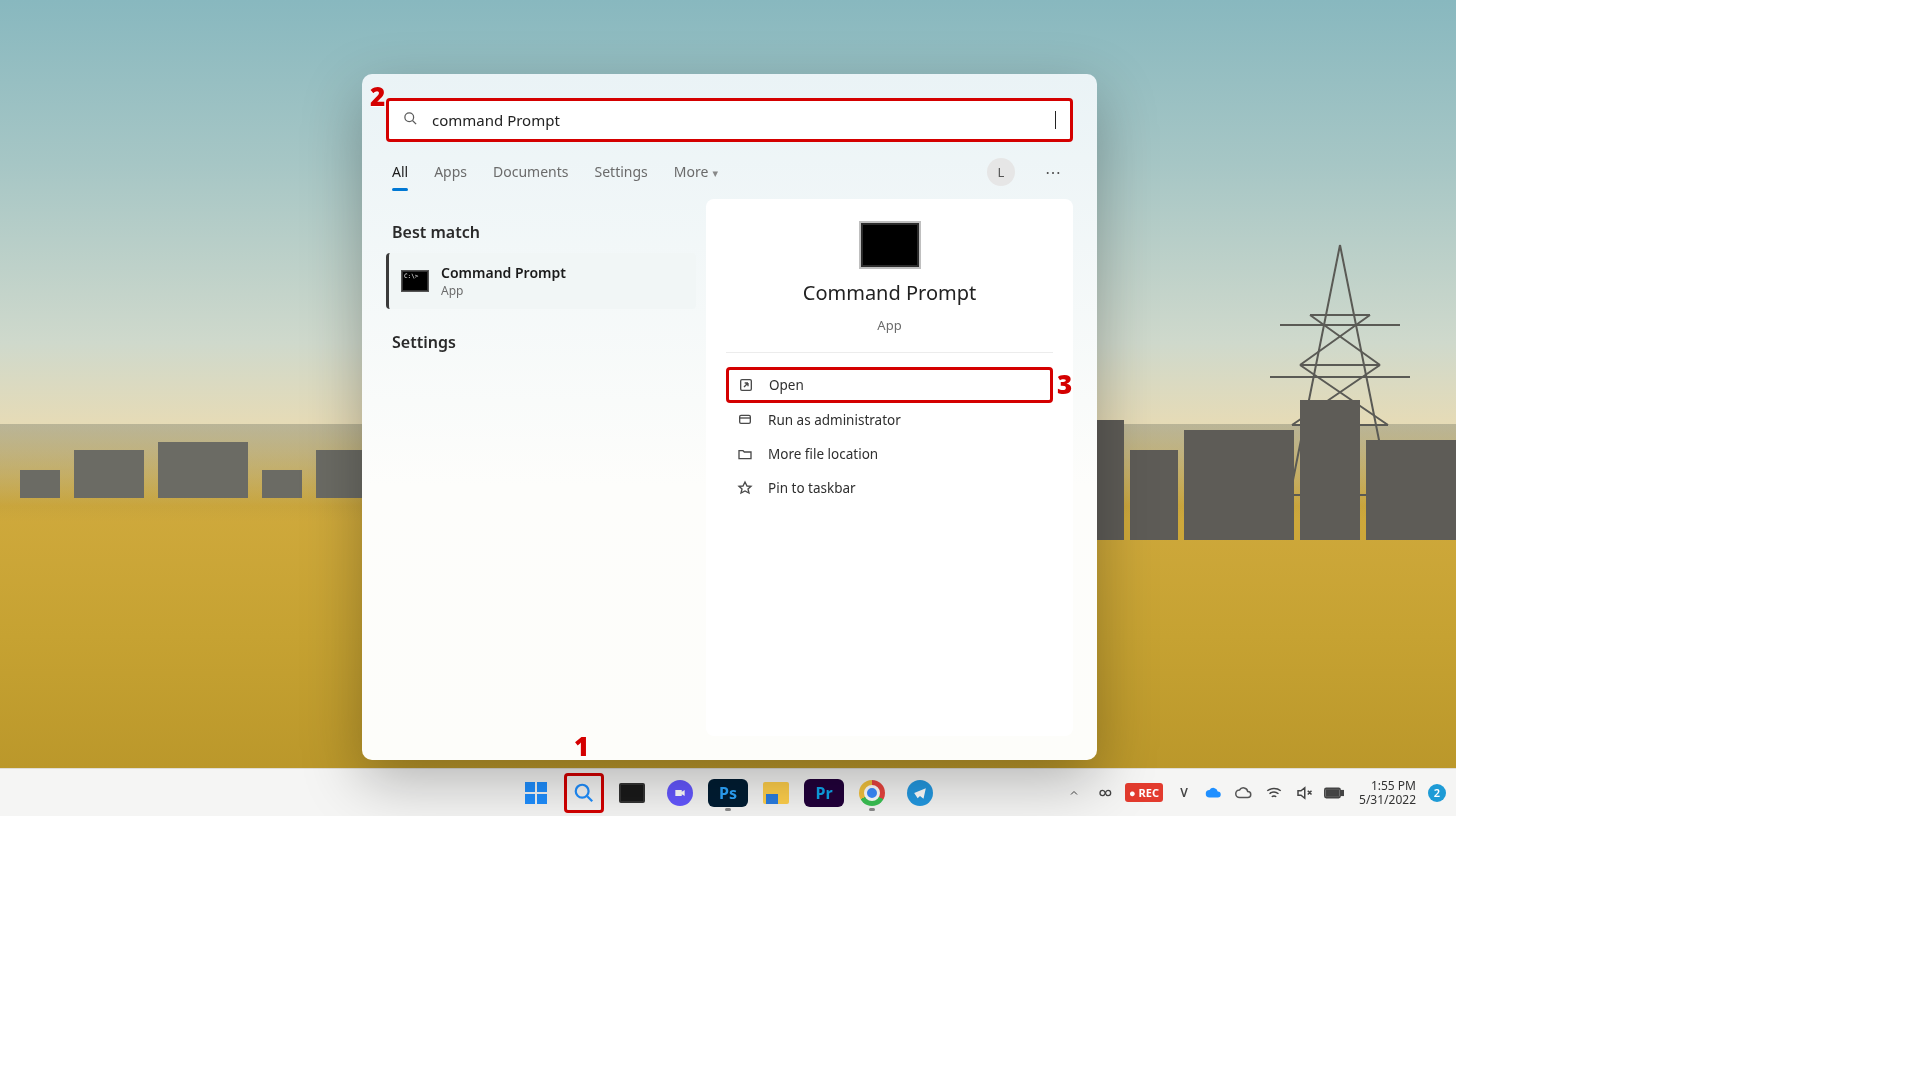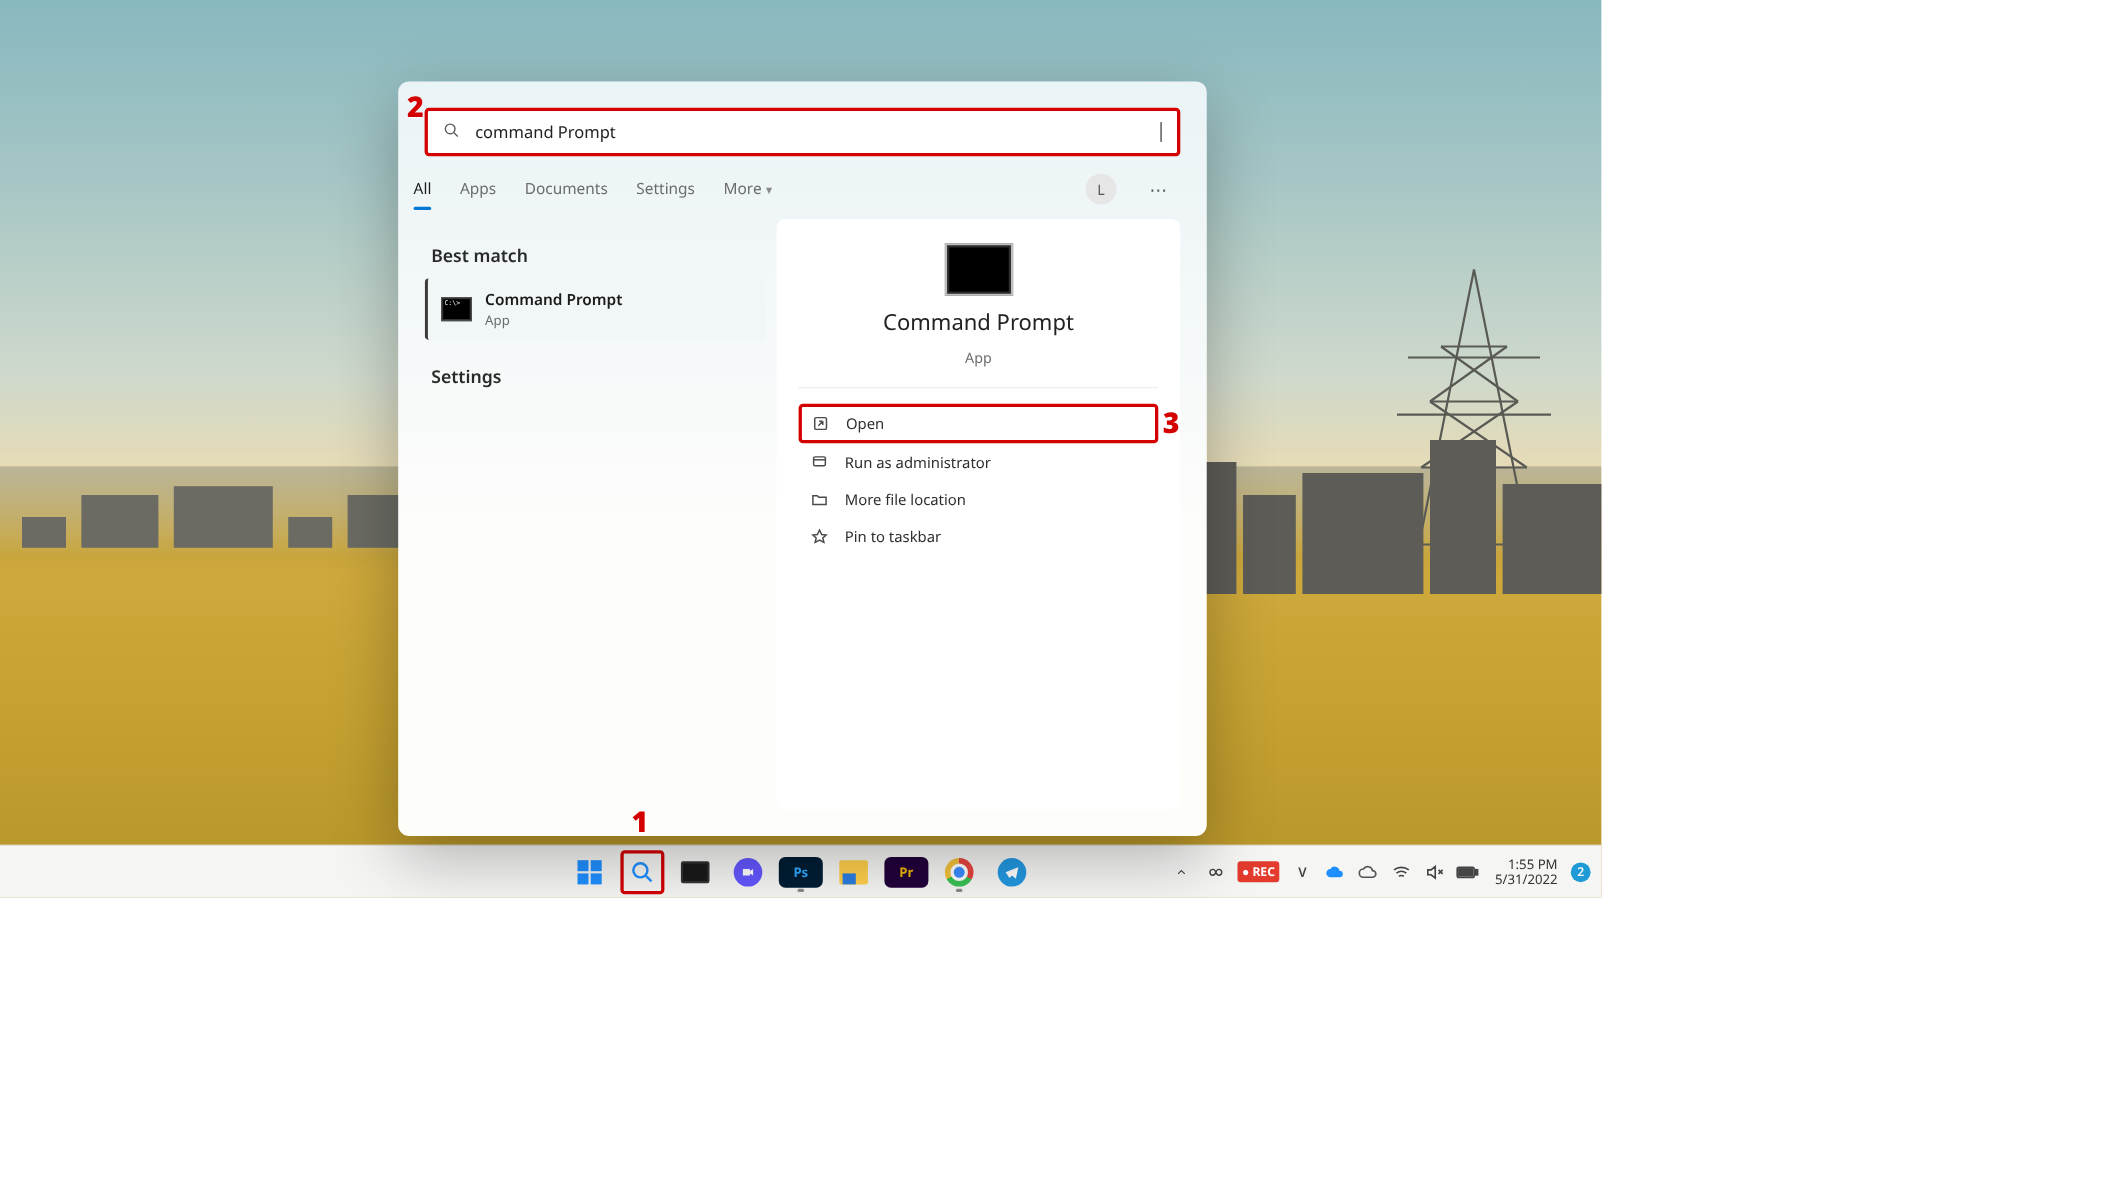--- a/index.html
+++ b/index.html
@@ -48,21 +48,21 @@
     border-radius:10px;box-shadow:0 20px 60px rgba(0,0,0,.28);z-index:5;
     display:flex;flex-direction:column;color:var(--text)}
   .searchbox{margin:24px 24px 0 24px;height:44px;position:relative;
     background:var(--search-bg);border-radius:4px;display:flex;align-items:center;
     border:3px solid var(--red);padding:0 14px;gap:12px}
   .searchbox .icon{color:#5a5a5a}
   .searchbox input{flex:1;border:none;outline:none;font-size:15px;background:transparent;color:#222}
   .searchbox .caret{width:1px;height:18px;background:#222;animation:blink 1.1s steps(1) infinite}
   @keyframes blink{50%{opacity:0}}
 
-  .tabs{display:flex;align-items:center;gap:26px;padding:14px 30px 0 14px;font-size:14px;color:var(--text-sub)}
+  .tabs{display:flex;align-items:center;gap:26px;padding:14px 30px 0 30px;font-size:14px;color:var(--text-sub)}
   .tabs .tab{position:relative;padding:6px 0;cursor:pointer}
   .tabs .tab.active{color:var(--text)}
   .tabs .tab.active::after{content:"";position:absolute;left:0;right:0;bottom:-4px;height:3px;background:var(--accent);border-radius:2px}
   .tabs .spacer{flex:1}
   .tabs .chev{font-size:11px;margin-left:4px;color:#888}
   .avatar{width:28px;height:28px;border-radius:50%;background:#e6e6e6;display:flex;align-items:center;justify-content:center;font-size:13px;color:#555}
   .dots{letter-spacing:2px;color:#555;font-size:16px;padding:0 4px;cursor:pointer}
 
   .body{flex:1;display:flex;gap:10px;padding:12px 24px 24px 24px;min-height:0}
   .left{flex:0 0 310px;display:flex;flex-direction:column}
@@ -94,23 +94,23 @@
   .taskbar{position:absolute;left:0;right:0;bottom:0;height:48px;background:var(--taskbar-bg);
     border-top:1px solid #e0ddd6;display:flex;align-items:center;z-index:4;
     font-size:12px;color:var(--tray-text)}
   .taskbar .center{position:absolute;left:50%;transform:translateX(-50%);display:flex;gap:8px;align-items:center}
   .tbicon{width:40px;height:40px;border-radius:4px;display:flex;align-items:center;justify-content:center;cursor:pointer;position:relative}
   .tbicon.search-tb{border:3px solid var(--red)}
   .tbicon .dotind{position:absolute;bottom:2px;left:50%;transform:translateX(-50%);width:6px;height:3px;border-radius:2px;background:#8a8a8a}
 
   .start-glyph{width:22px;height:22px;display:grid;grid-template-columns:1fr 1fr;grid-template-rows:1fr 1fr;gap:2px}
   .start-glyph span{background:#1f8fff}
-  .appicn{width:46px;height:28px;border-radius:6px;display:flex;align-items:center;justify-content:center;color:#fff;font-weight:700;font-size:12px}
+  .appicn{width:46px;height:28px;border-radius:6px;display:flex;align-items:center;justify-content:center;color:#fff;font-weight:700;font-size:16px}
   .appicn.ps{background:#001d33;color:#2da7ff}
-  .appicn.pr{background:#22003b;color:#eab308}
+  .appicn.pr{background:#22003b;color:#0ea5e9}
   .chrome{width:26px;height:26px;border-radius:50%;background:conic-gradient(#e8443e 0 120deg,#3ac153 120deg 240deg,#f2c23d 240deg 360deg);display:flex;align-items:center;justify-content:center}
   .chrome::after{content:"";width:10px;height:10px;background:#3b8cff;border-radius:50%;border:3px solid #fff}
   .tg{width:26px;height:26px;border-radius:50%;background:#2398e0;display:flex;align-items:center;justify-content:center}
   .folder{width:26px;height:22px;background:#ffcf4b;border-radius:2px;position:relative}
   .folder::before{content:"";position:absolute;bottom:0;left:3px;width:12px;height:10px;background:#2b7de1}
   .tv{width:26px;height:20px;border:2px solid #333;border-radius:2px;position:relative;background:#1a1a1a}
   .meetcam{width:26px;height:26px;border-radius:50%;background:#6457ff;display:flex;align-items:center;justify-content:center}
 
   .tray{position:absolute;right:10px;display:flex;align-items:center;gap:12px}
   .tray .t{display:flex;align-items:center;justify-content:center;width:18px;height:18px;cursor:pointer}

